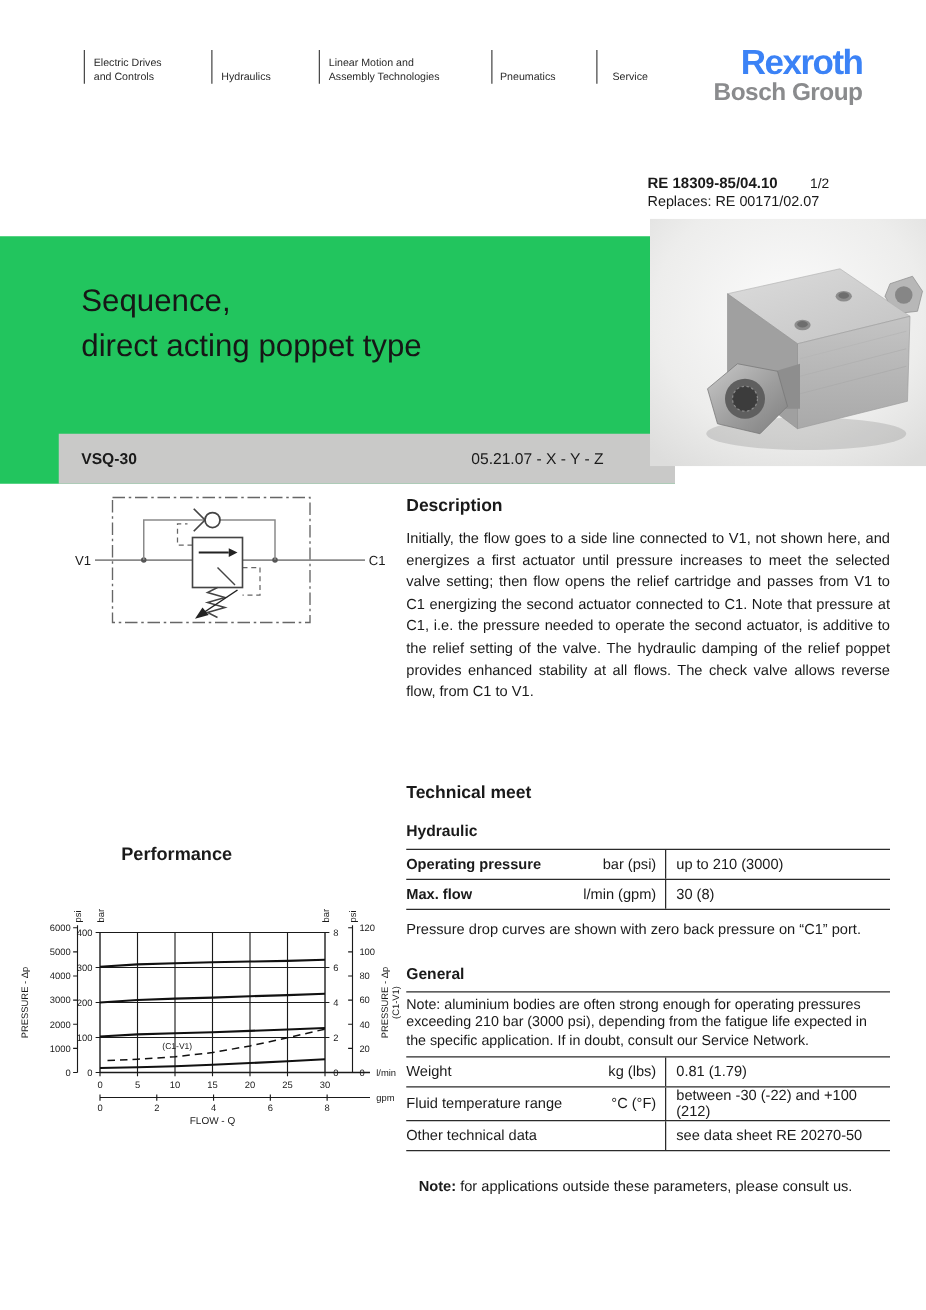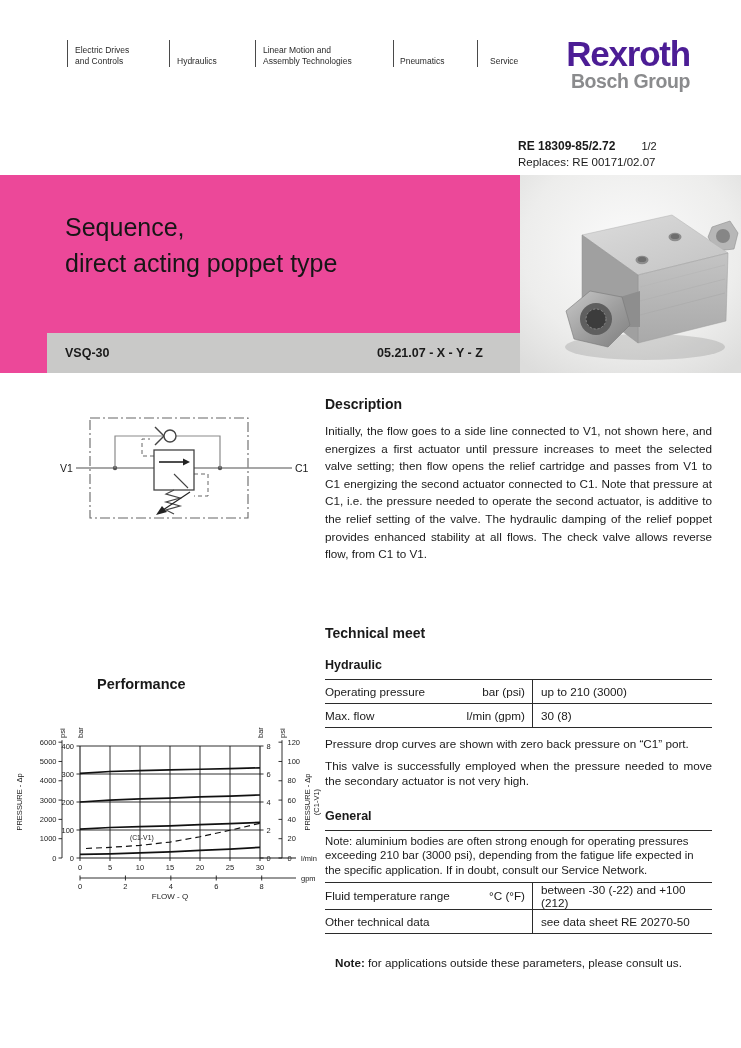--- a/index.html
+++ b/index.html
@@ -3,53 +3,53 @@
 <meta charset="utf-8">
 <style>
   html,body{margin:0;padding:0;background:#f2f2f2;}
   .page{position:relative;width:741px;height:1048px;background:#ffffff;overflow:hidden;
         font-family:"Liberation Sans",sans-serif;color:#1a1a1a;}
 
   
   .hdr-divider{position:absolute;top:40px;width:1px;height:27px;background:#4a4a4a;}
   .hdr-tab{position:absolute;font-size:8.5px;line-height:10.5px;color:#2a2a2a;white-space:pre-line;}
   .brand{position:absolute;top:36px;right:51px;text-align:right;line-height:1;}
-  .brand-name{font-size:35px;font-weight:bold;letter-spacing:-1.2px;color:#4c1d95;}
+  .brand-name{font-size:28px;font-weight:bold;letter-spacing:-1.2px;color:#3b82f6;}
   .brand-group{font-size:19.5px;font-weight:bold;letter-spacing:-0.4px;color:#8a8b8d;margin-top:1px;}
 
   
   .docref{position:absolute;left:518px;top:139px;font-size:11.5px;}
   .docref .num{font-weight:bold;font-size:12px;}
   .docref .pg{font-weight:normal;font-size:11px;margin-left:26px;}
   .docref .rep{margin-top:3px;}
 
   
-  .band{position:absolute;left:0;top:175px;width:520px;height:198px;background:#ec4899;}
+  .band{position:absolute;left:0;top:189px;width:520px;height:198px;background:#22c55e;padding-left:20px;}
   .band-title{position:absolute;left:65px;top:34px;font-size:25px;line-height:36px;font-weight:400;color:#161616;}
   .model-strip{position:absolute;left:47px;right:0;bottom:0;height:40px;background:#c9c9c8;}
   .model{position:absolute;left:18px;top:13px;font-size:12.5px;font-weight:bold;}
-  .code{position:absolute;left:330px;top:13px;font-size:12.5px;font-weight:bold;}
+  .code{position:absolute;left:330px;top:13px;font-size:12.5px;font-weight:normal;}
   .photo{position:absolute;left:520px;top:175px;width:221px;height:198px;}
 
   
-  .schematic{position:absolute;left:58px;top:406px;}
+  .schematic{position:absolute;left:58px;top:386px;}
   .perf-head{position:absolute;left:97px;top:676px;font-size:14.5px;font-weight:bold;}
   .chart-wrap{position:absolute;left:8px;top:712px;}
 
   
   .col-r{position:absolute;left:325px;width:387px;}
   .h1{font-size:14px;font-weight:bold;}
   .h2{font-size:12.5px;font-weight:bold;}
   .body-text{font-size:11.7px;line-height:17.6px;text-align:justify;margin-top:10px;}
   .tbl{border-bottom:1px solid #2b2b2b;margin-top:7px;}
   .trow{display:flex;align-items:stretch;min-height:23px;border-top:1px solid #2b2b2b;font-size:11.7px;}
   .c-label{display:flex;align-items:center;}
   .c-unit{display:flex;align-items:center;justify-content:flex-end;padding-right:7px;border-right:1px solid #2b2b2b;}
   .c-val{flex:1;display:flex;align-items:center;padding-left:8px;}
-  .hyd .c-label{width:130px;}  .hyd .c-unit{width:70px;}
+  .hyd .c-label{width:130px;font-weight:bold;}  .hyd .c-unit{width:70px;}
   .gen .c-label{width:153px;}  .gen .c-unit{width:47px;}
   .tnote{border-top:1px solid #2b2b2b;font-size:11.4px;line-height:14.8px;padding:3px 0 4px;}
   .note-p{font-size:11.7px;line-height:15.5px;margin-top:8px;}
   .note-p.just{text-align:justify;margin-top:6px;}
   .footnote{font-size:11.7px;margin-top:22px;padding-left:10px;}
   .footnote b{font-weight:bold;}
   svg text{font-family:"Liberation Sans",sans-serif;}
 </style>
 </head>
 <body>
@@ -67,21 +67,21 @@
   <div class="hdr-tab" style="left:263px;top:45px">Linear Motion and
 Assembly Technologies</div>
   <div class="hdr-tab" style="left:400px;top:56px">Pneumatics</div>
   <div class="hdr-tab" style="left:490px;top:56px">Service</div>
   <div class="brand">
     <div class="brand-name">Rexroth</div>
     <div class="brand-group">Bosch Group</div>
   </div>
 
   <div class="docref">
-    <div><span class="num">RE 18309-85/2.72</span><span class="pg">1/2</span></div>
+    <div><span class="num">RE 18309-85/04.10</span><span class="pg">1/2</span></div>
     <div class="rep">Replaces: RE 00171/02.07</div>
   </div>
 
   <div class="band">
     <div class="band-title">
       <div>Sequence,</div>
       <div>direct acting poppet type</div>
     </div>
     <div class="model-strip">
       <div class="model">VSQ-30</div>
@@ -182,25 +182,29 @@
         <div class="c-unit">bar (psi)</div>
         <div class="c-val">up to 210 (3000)</div>
       </div>
       <div class="trow">
         <div class="c-label">Max. flow</div>
         <div class="c-unit">l/min (gpm)</div>
         <div class="c-val">30 (8)</div>
       </div>
     </div>
     <div class="note-p">Pressure drop curves are shown with zero back pressure on “C1” port.</div>
-    <div class="note-p just">This valve is successfully employed when the pressure needed to move the secondary actuator is not very high.</div>
 
     <div class="h2" style="margin-top:20px">General</div>
     <div class="tbl gen">
       <div class="tnote">Note: aluminium bodies are often strong enough for operating pressures exceeding 210 bar  (3000 psi), depending from the fatigue life expected in the specific application. If in doubt, consult our Service Network.</div>
+      <div class="trow">
+        <div class="c-label">Weight</div>
+        <div class="c-unit">kg (lbs)</div>
+        <div class="c-val">0.81 (1.79)</div>
+      </div>
       <div class="trow">
         <div class="c-label">Fluid temperature range</div>
         <div class="c-unit">°C (°F)</div>
         <div class="c-val">between -30 (-22) and +100 (212)</div>
       </div>
       <div class="trow">
         <div class="c-label">Other technical data</div>
         <div class="c-unit"></div>
         <div class="c-val">see data sheet RE 20270-50</div>
       </div>

